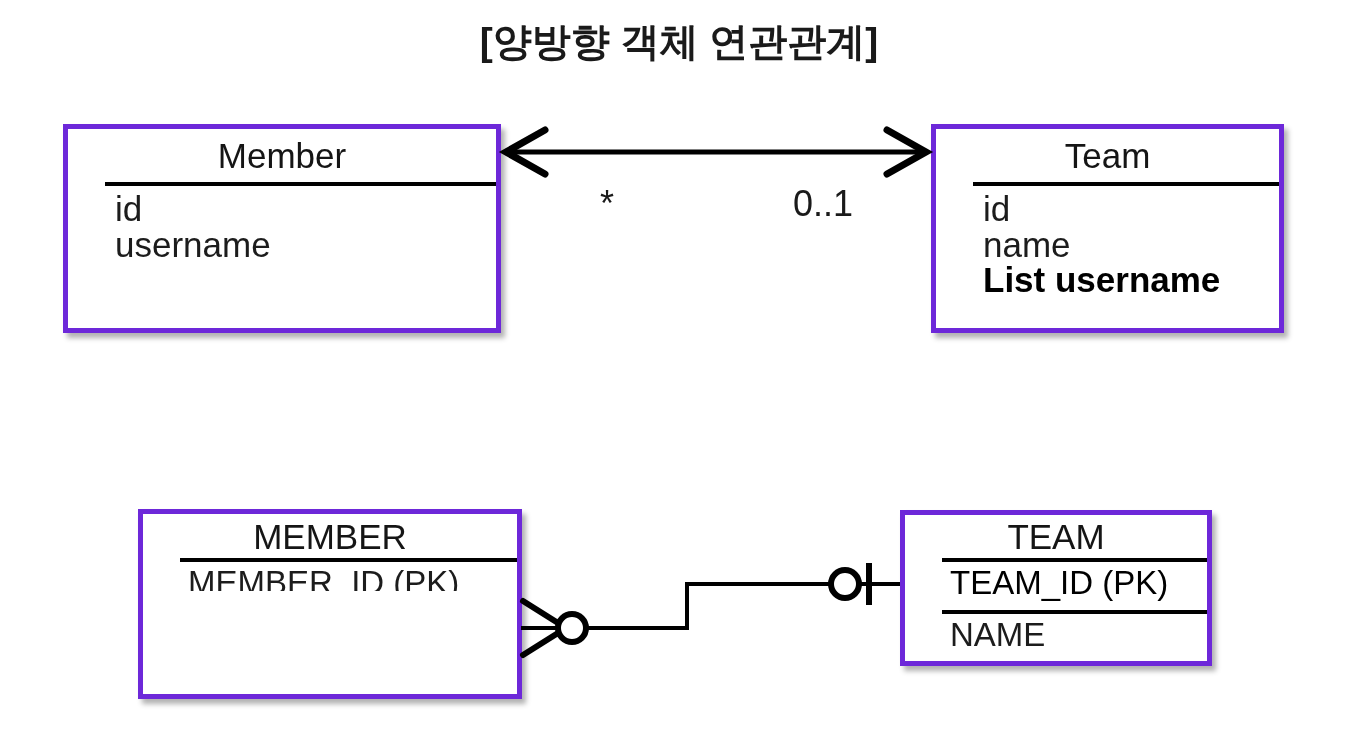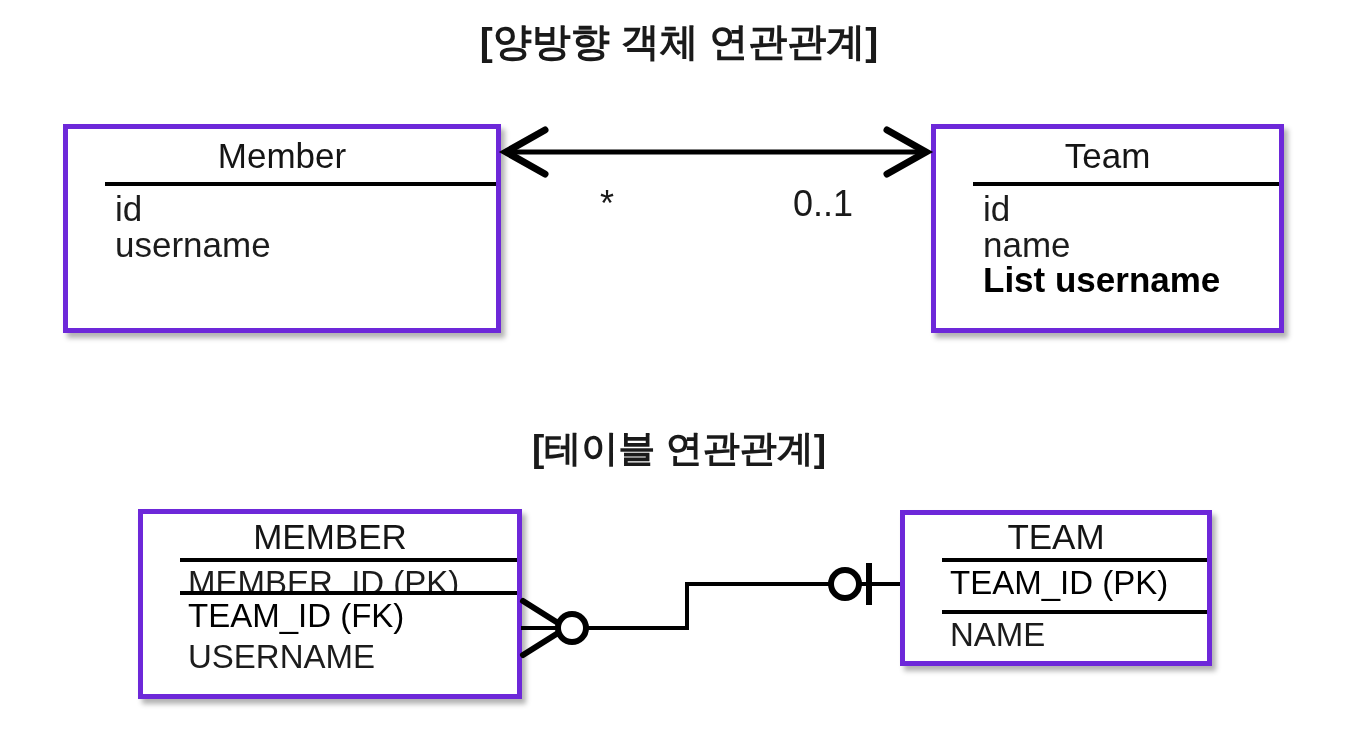--- a/index.html
+++ b/index.html
@@ -181,31 +181,26 @@
     <line x1="508" y1="152" x2="924" y2="152" stroke="#000000" stroke-width="5"></line>
 
     <polyline points="545,130 506,152 545,174" fill="none" stroke="#000000" stroke-width="7" stroke-linecap="round" stroke-linejoin="miter"></polyline>
 
     <polyline points="887,130 926,152 887,174" fill="none" stroke="#000000" stroke-width="7" stroke-linecap="round" stroke-linejoin="miter"></polyline>
   </svg>
 
   <div class="mult" id="mult-many">*</div>
   <div class="mult" id="mult-zeroone">0..1</div>
 
-  <div class="section-title" id="title-table">[테이블 연관관계]</div>
 
   <div class="box" id="box-member-tbl">
     <div class="compartment c-head box-title tbl-title">MEMBER</div>
     <div class="compartment c-pk">
       <div class="tbl-attr">MEMBER_ID (PK)</div>
     </div>
-    <div class="compartment c-body">
-      <div class="tbl-attr bold">TEAM_ID (FK)</div>
-      <div class="tbl-attr">USERNAME</div>
-    </div>
   </div>
 
   <div class="box" id="box-team-tbl">
     <div class="compartment c-head box-title tbl-title">TEAM</div>
     <div class="compartment c-pk">
       <div class="tbl-attr bold">TEAM_ID (PK)</div>
     </div>
     <div class="compartment c-body">
       <div class="tbl-attr">NAME</div>
     </div>

